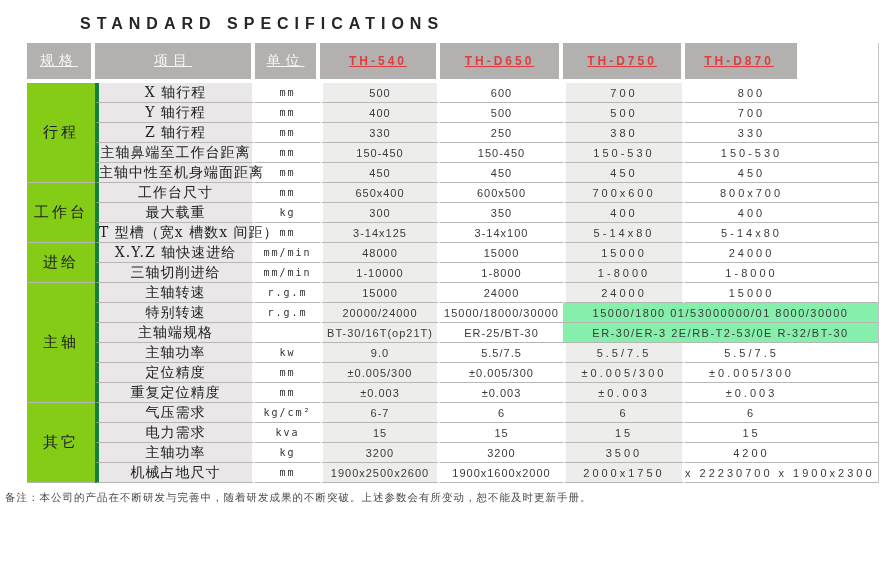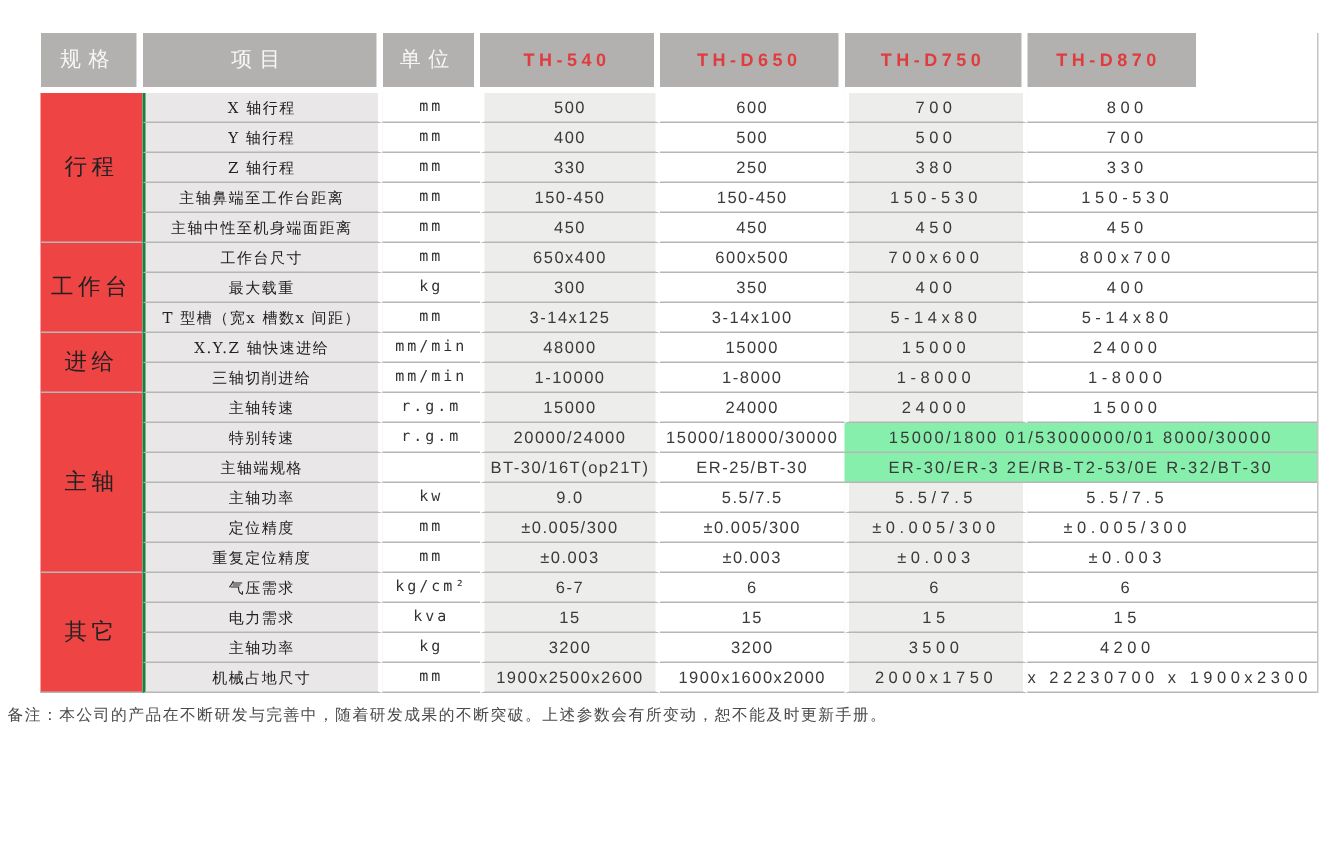--- a/index.html
+++ b/index.html
@@ -21,59 +21,61 @@
   table.spec{
     border-collapse:separate;border-spacing:0;table-layout:fixed;
     width:851px;margin:10px 0 0 27px;border-right:1px solid #c6c3c3;
   }
   th{
     background:var(--header-bg);background-clip:padding-box;
     color:#f7f5f5;font-weight:400;height:36px;padding:0;
     border-right:4px solid #ffffff;border-bottom:4px solid #ffffff;
     font-size:14px;letter-spacing:5px;text-align:center;vertical-align:middle;
     font-family:"DejaVu Serif",serif;
+    text-decoration:underline;
   }
   th.h-model{
     color:var(--model-red);font-weight:700;font-size:12px;letter-spacing:3px;
     font-family:"Liberation Sans",sans-serif;
   }
   th.h-m4{
     background:linear-gradient(to right,var(--header-bg) 112px,#ffffff 112px);
     padding-right:81px;
   }
   td{
     height:19px;padding:0;text-align:center;vertical-align:middle;
     border-bottom:1px solid var(--line);background-clip:padding-box;
     color:var(--text-value);white-space:nowrap;overflow:visible;
   }
   td.group{
-    background:#ef4444;font-size:15px;letter-spacing:3px;color:var(--text-dark);
+    background:#84cc16;font-size:15px;letter-spacing:3px;color:var(--text-dark);
     font-family:"DejaVu Serif",serif;
   }
   td.item{
-    background:var(--label-bg);font-size:10px;letter-spacing:1px;color:var(--text-dark);
-    border-left:2px solid #15803d;border-right:3px solid #ffffff;
+    background:var(--label-bg);font-size:14px;letter-spacing:1px;color:var(--text-dark);
+    border-left:4px solid #15803d;border-right:3px solid #ffffff;
     font-family:"DejaVu Serif",serif;
   }
   td.unit{font-size:10px;letter-spacing:2px;color:#333333;font-family:"DejaVu Sans Mono",monospace;margin-top:40px;}
   td.v{font-size:11px;}
   td.v1,td.v3{background:var(--shade-bg);border-left:3px solid #ffffff;border-right:3px solid #ffffff;}
   td.v1,td.v2{letter-spacing:1px;}
   td.v3,td.v4{letter-spacing:3px;}
   td.v4{padding-right:60px;}
   td.vm{letter-spacing:1.5px;font-size:11px;background:#86efac;}
   .footnote{
     margin:8px 0 0 5px;font-size:10.5px;letter-spacing:1px;color:#4a4a4a;
     font-family:"DejaVu Serif",serif;
   }
 </style>
 </head>
 <body style="--accent-red: #c9272d; --model-red: #e03c3e; --header-bg: #b3b0b0; --label-bg: #e9e7e7; --shade-bg: #ededeb; --line: #b8b5b5;">
 
 <div class="title-block">
+  <h2 class="title-en">STANDARD SPECIFICATIONS</h2>
 </div>
 
 <table class="spec">
   <colgroup>
     <col style="width:68px">
       <col style="width:160px">
       <col style="width:65px">
     <col style="width:120px">
       <col style="width:123px">
       <col style="width:122px">

